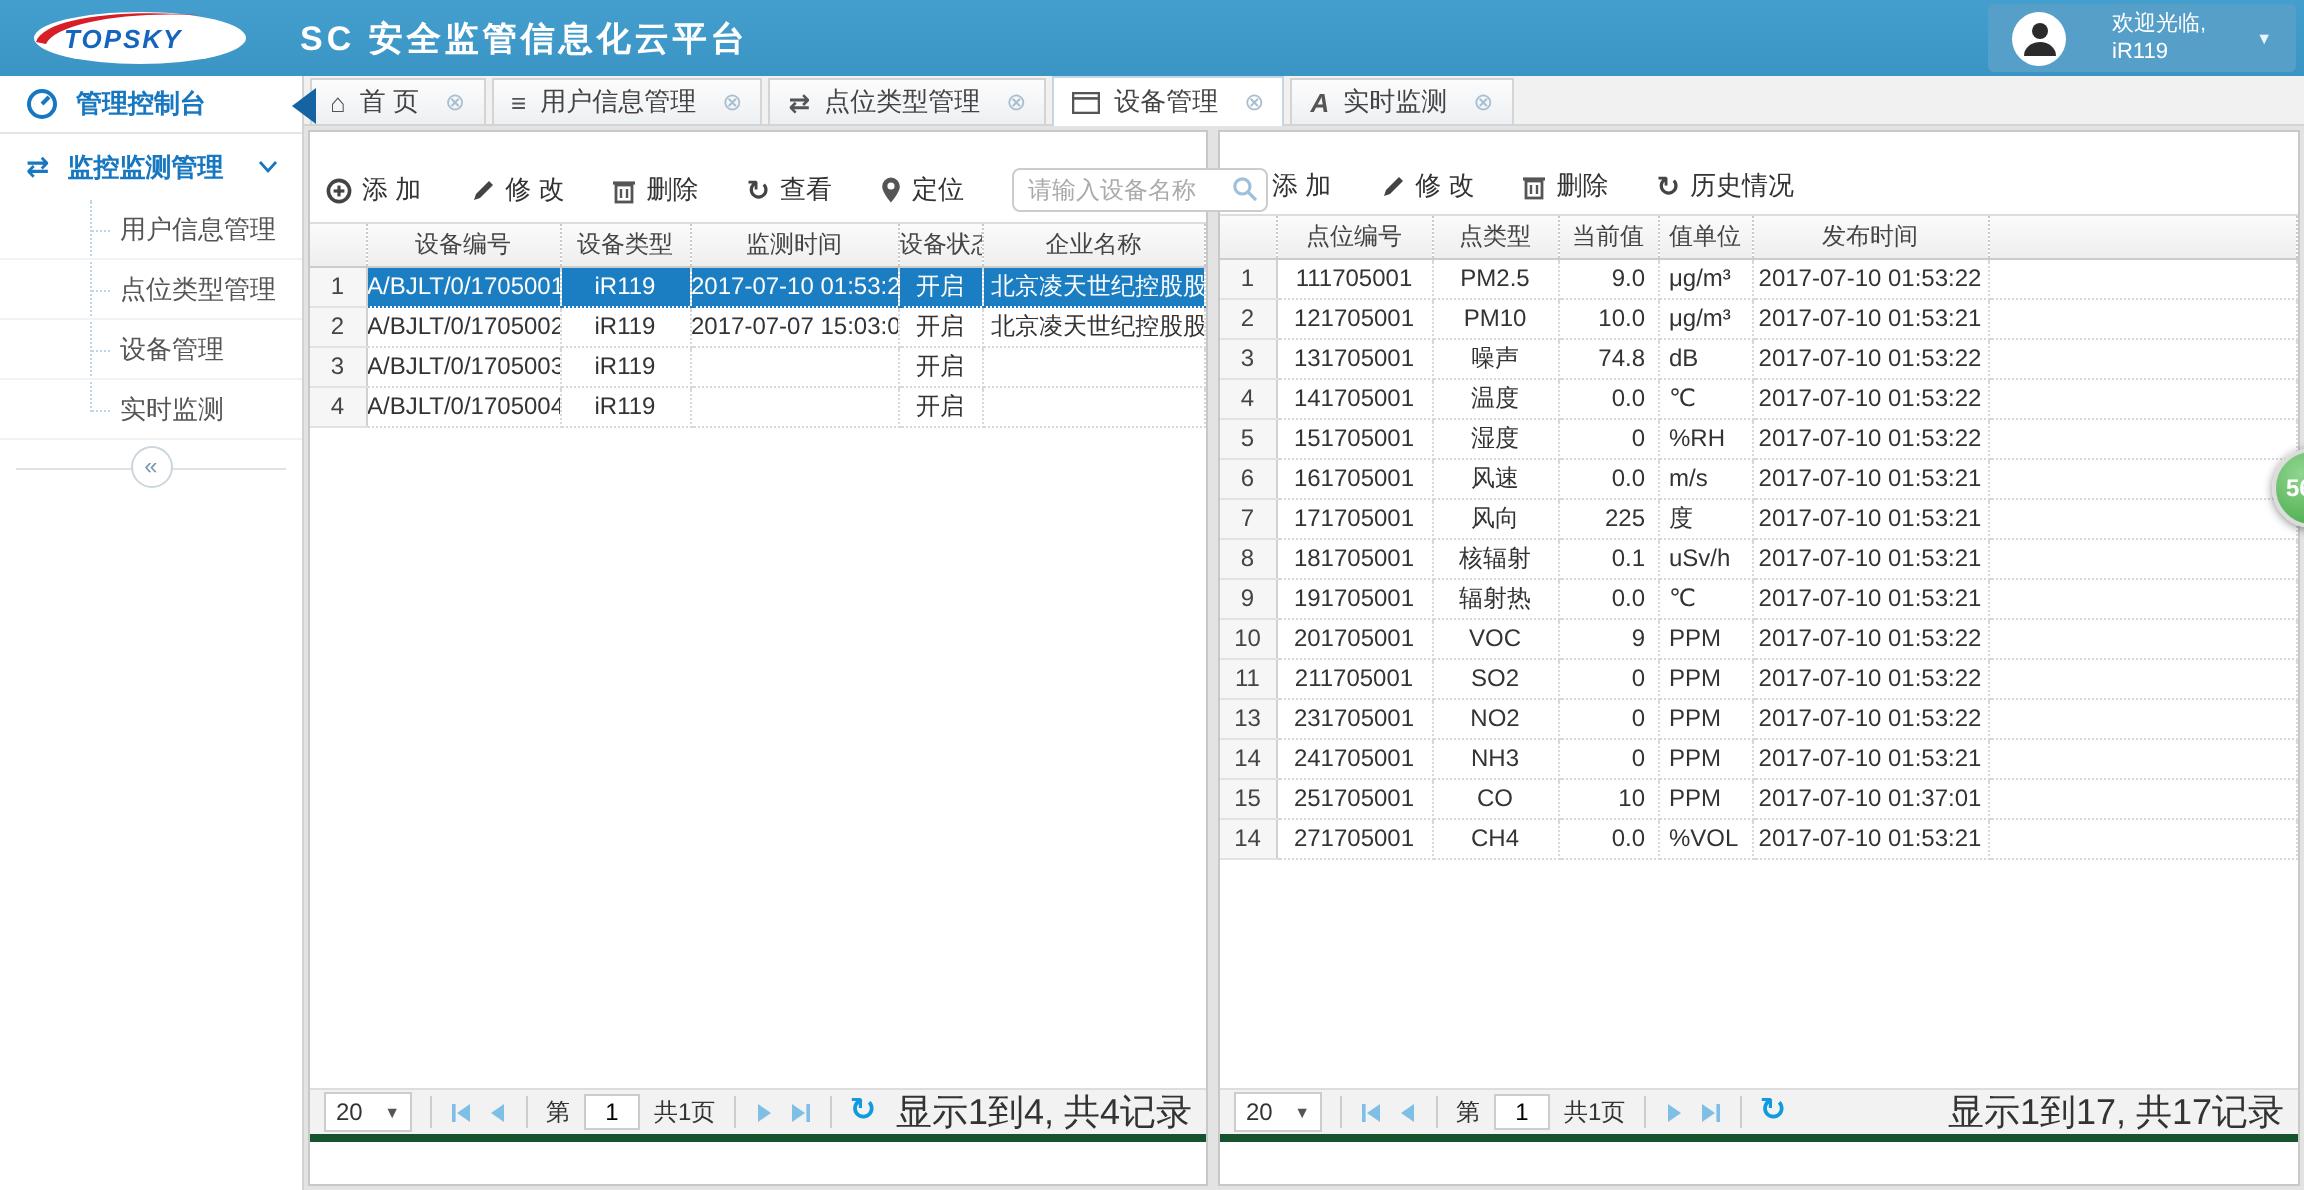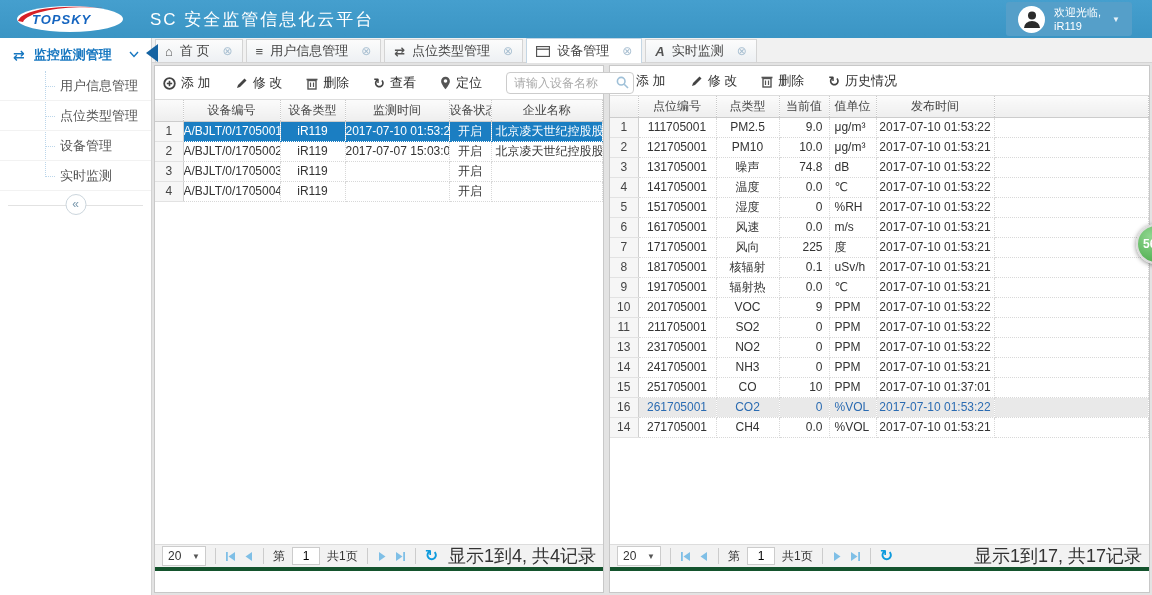--- a/index.html
+++ b/index.html
@@ -2,22 +2,22 @@
 <html><head>
 <meta charset="utf-8">
 <style>
   * { margin:0; padding:0; box-sizing:border-box; }
   html,body { width:1152px; height:595px; overflow:hidden; }
   body { font-family:"Liberation Sans","DejaVu Sans",sans-serif; font-size:12px; background:#fff; position:relative; }
 
   
   .header { height:38px; background:linear-gradient(#459fce,#3b95c4); display:flex; align-items:center; position:relative; }
   .logo { width:112px; height:28px; margin-left:12px; }
-  .app-title { color:#fff; font-size:17px; font-weight:normal; letter-spacing:2px; margin-left:26px; }
-  .user-box { margin-left:auto; margin-right:20px; height:34px; background:#559fc9; border-radius:3px; display:flex; align-items:center; gap:9px; padding:0 12px; cursor:pointer; }
+  .app-title { color:#fff; font-size:17px; font-weight:bold; letter-spacing:2px; margin-left:26px; }
+  .user-box { margin-left:auto; margin-right:4px; height:34px; background:#559fc9; border-radius:3px; display:flex; align-items:center; gap:23px; padding:0 12px; cursor:pointer; }
   .avatar { width:27px; height:27px; border-radius:50%; background:#fff; display:flex; align-items:center; justify-content:center; overflow:hidden; }
   .user-text { color:#fff; font-size:11px; line-height:1.3; }
   .caret { color:#e8f3fa; font-size:8px; margin-left:2px; }
 
   
   .app { display:flex; height:557px; }
   .sidebar { width:152px; background:#fff; border-right:1px solid #d2d2d2; position:relative; flex:none; }
   .main { flex:1; display:flex; flex-direction:column; min-width:0; }
 
   
@@ -39,21 +39,21 @@
   .tab .ticon { color:#555; font-weight:bold; font-style:normal; font-size:13px; line-height:1; }
   .tab-close { color:#a8bfd1; font-size:12px; margin-left:6px; cursor:pointer; }
   .tab.active { background:#fff; border-top:2px solid #1b7ec2; border-color:#c4d6e4; height:26px; margin-bottom:-1px; }
 
   
   .content { flex:1; background:#e3e3e3; display:flex; padding:2px; gap:5px; min-height:0; }
   .panel { background:#fff; border:1px solid #c8c8c8; display:flex; flex-direction:column; min-width:0; }
   .panel.left { width:450px; flex:none; }
   .panel.right { flex:1; }
 
-  .toolbar { padding:6px 8px 5px 8px; border-bottom:1px solid #ddd; display:flex; align-items:center; flex:none; }
+  .toolbar { padding:6px 8px 5px 8px; border-bottom:1px solid #ddd; display:flex; align-items:center; flex:none;margin-top:12px; }
   .tbtn { display:inline-flex; align-items:center; gap:5px; margin-right:24px; font-size:13px; color:#333; cursor:pointer; white-space:nowrap; }
   .tbtn svg { display:block; }
   .tbtn .uicon { font-size:14px; font-weight:bold; color:#444; line-height:1; }
   .searchwrap { margin-left:auto; position:relative; }
   .searchwrap input { width:128px; height:22px; border:1px solid #ccc; border-radius:4px; padding:0 22px 0 7px; font-size:12px; color:#333; font-family:inherit; outline:none; }
   .searchwrap input::placeholder { color:#aaa; }
   .searchwrap .mag { position:absolute; right:5px; top:4px; }
 
   .grid-area { flex:1; overflow:hidden; min-height:0; }
   table.grid { border-collapse:collapse; table-layout:fixed; width:100%; }
@@ -102,20 +102,27 @@
       <div>欢迎光临,</div>
       <div>iR119</div>
     </div>
     <span class="caret">▼</span>
   </div>
 </div>
 
 <div class="app">
 
   <div class="sidebar">
+    <div class="side-top">
+      <svg width="16" height="16" viewBox="0 0 16 16">
+        <circle cx="8" cy="8" r="6.5" fill="none" stroke="#1777c0" stroke-width="2"></circle>
+        <line x1="8" y1="8" x2="11.5" y2="4.5" stroke="#1777c0" stroke-width="2"></line>
+      </svg>
+      <span>管理控制台</span>
+    </div>
     <div class="side-top second">
       <span class="ticon" style="color:#1777c0;font-size:14px;">⇄</span>
       <span>监控监测管理</span>
       <svg class="chev" width="10" height="7" viewBox="0 0 10 7">
         <polyline points="1,1 5,5.5 9,1" fill="none" stroke="#1777c0" stroke-width="1.4"></polyline>
       </svg>
     </div>
     <div class="side-sub">
       <div class="sub-item">用户信息管理</div>
       <div class="sub-item">点位类型管理</div>
@@ -475,29 +482,20 @@
                 </tr>
                 <tr>
                   <td class="rownum">15</td>
                   <td>251705001</td>
                   <td>CO</td>
                   <td>10</td>
                   <td>PPM</td>
                   <td>2017-07-10 01:37:01</td>
                   <td></td>
                 </tr>
-                <tr class="highlight">
-                  <td class="rownum">16</td>
-                  <td>261705001</td>
-                  <td>CO2</td>
-                  <td>0</td>
-                  <td>%VOL</td>
-                  <td>2017-07-10 01:53:22</td>
-                  <td></td>
-                </tr>
                 <tr>
                   <td class="rownum">14</td>
                   <td>271705001</td>
                   <td>CH4</td>
                   <td>0.0</td>
                   <td>%VOL</td>
                   <td>2017-07-10 01:53:21</td>
                   <td></td>
                 </tr>
               </tbody>

